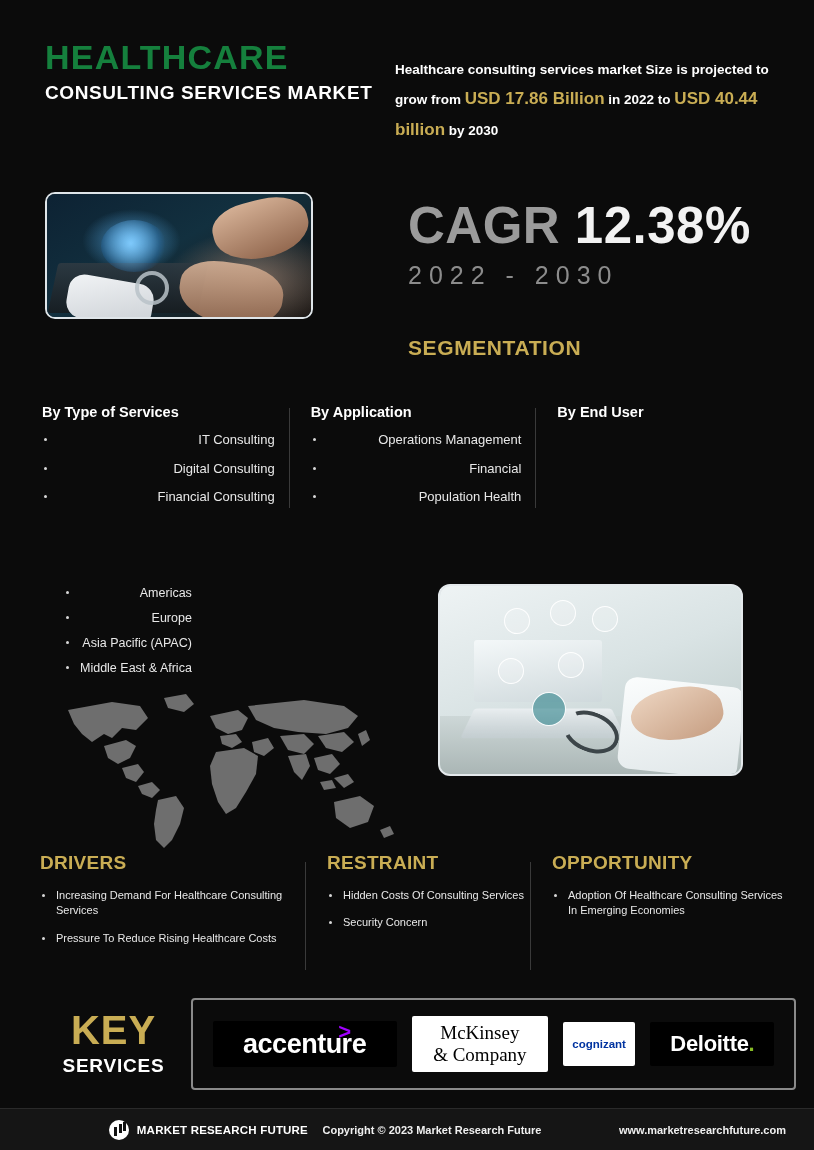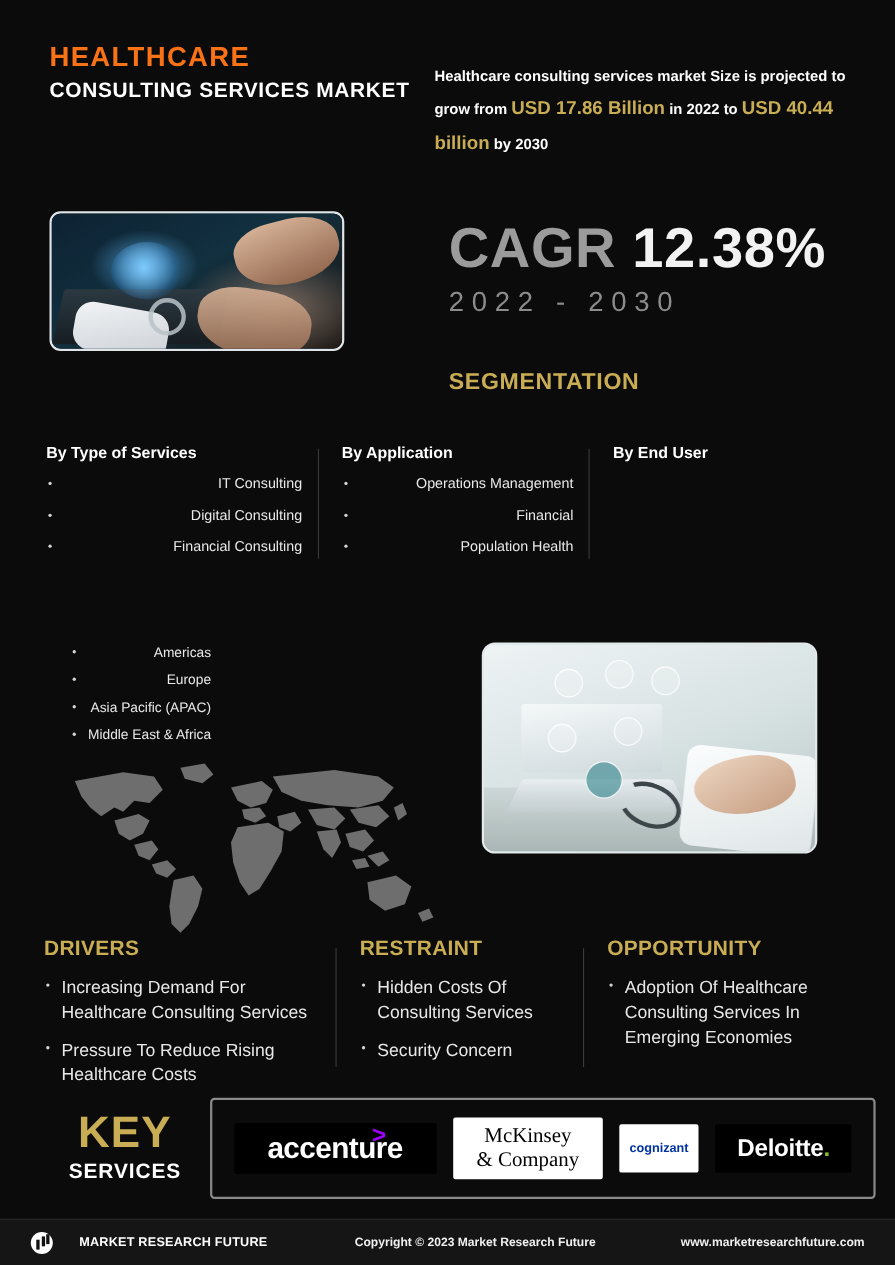--- a/index.html
+++ b/index.html
@@ -21,25 +21,25 @@
     padding: 0;
   }
 
   
   .header {
     display: flex;
     padding: 38px 40px 0 45px;
   }
   .title-block { width: 350px; }
   .title-main {
-    font-size: 25px;
+    font-size: 34px;
     font-weight: bold;
     letter-spacing: 1.2px;
     line-height: 1.12;
-    color: #f97316;
+    color: #15803d;
   }
   .title-sub {
     font-size: 19px;
     font-weight: bold;
     letter-spacing: 0.6px;
     line-height: 1.35;
     color: #ffffff;
     margin-top: 4px;
   }
   .headline {
@@ -286,21 +286,21 @@
     font-size: 19px;
     font-weight: bold;
     color: #c9ad54;
     margin-bottom: 14px;
     letter-spacing: .3px;
   }
   .dro ul { list-style: none; margin: 0; padding: 0; }
   .dro li {
     position: relative;
     padding-left: 16px;
-    font-size: 16px;
+    font-size: 11px;
     line-height: 1.4;
     margin-bottom: 12px;
     color: #e8e8e8;
   }
   .dro li::before {
     content: "";
     position: absolute; left: 2px; top: 6px;
     width: 3px; height: 3px; border-radius: 50%;
     background: #d7d7d7;
   }
@@ -387,21 +387,21 @@
     position: absolute;
     left: 0; bottom: 0;
     width: 814px; height: 42px;
     background: #151515;
     border-top: 1px solid #2a2a2a;
     display: flex;
     align-items: center;
     padding: 0 28px;
     font-size: 11px;
   }
-  .brand { display: flex; align-items: center; gap: 24px; width: 280px; }
+  .brand { display: flex; align-items: center; gap: 8px; width: 280px; justify-content: flex-end; }
   .brand-mark {
     width: 20px; height: 20px; border-radius: 50%;
     background: #ffffff;
     position: relative;
     display: inline-block;
   }
   .brand-mark::after {
     content: ""; position: absolute; left: 5px; bottom: 4px;
     width: 3px; height: 9px; background: #111;
     box-shadow: 5px -3px 0 0 #111, 9px -5px 0 0 #111;

